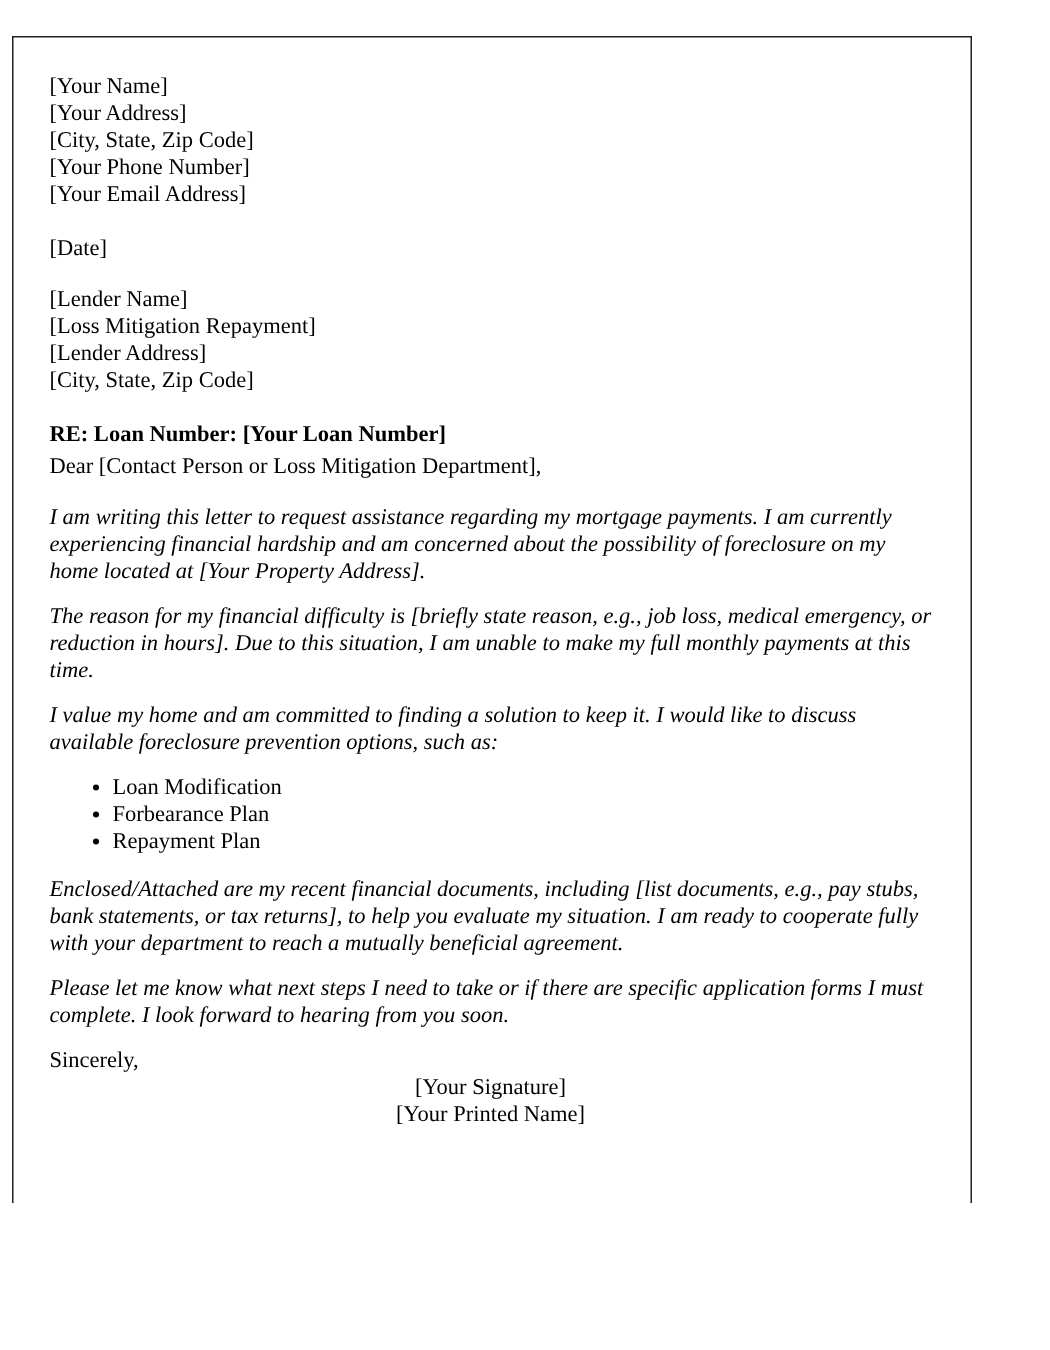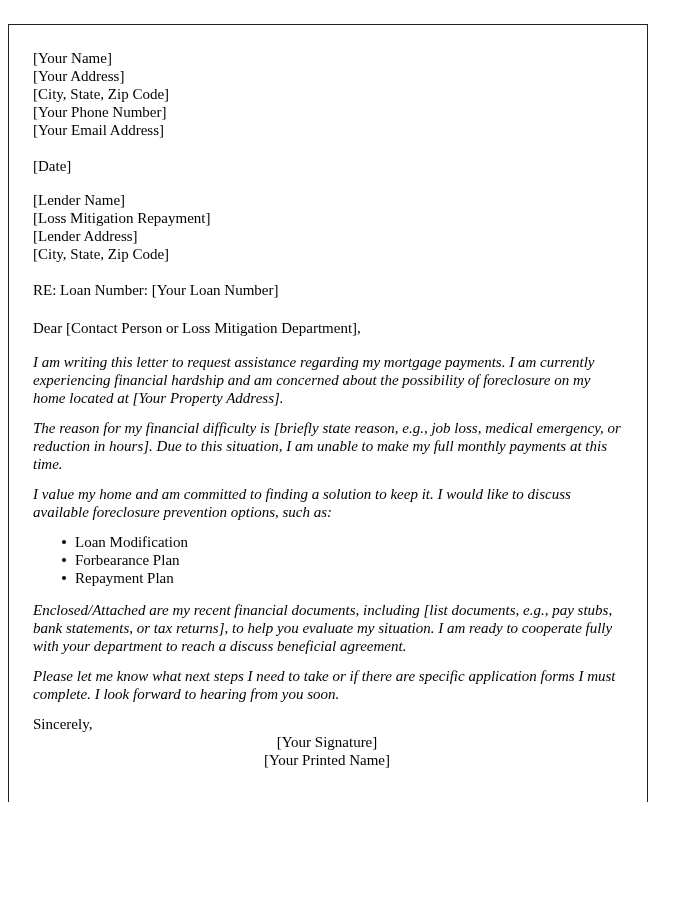--- a/index.html
+++ b/index.html
@@ -53,22 +53,22 @@
   }
 
   .para {
     margin: 0 0 12px 0;
     text-align: left;
     white-space: normal;
     font-style: italic;
   }
 
   .re-line {
-    font-weight: normal;
-    margin: 0 0 20px 0;
+    font-weight: bold;
+    margin: 0 0 3px 0;
   }
 
   .salutation {
     margin: 0 0 16px 0;
   }
 
   .date-block { margin: 0 0 16px 0; }
 
   .options-list {
     list-style: none;
@@ -136,21 +136,21 @@
       <li>
         <span class="bullet-dot"></span>
         <span>Forbearance Plan</span>
       </li>
       <li>
         <span class="bullet-dot"></span>
         <span>Repayment Plan</span>
       </li>
     </ul>
 
-    <p class="para">Enclosed/Attached are my recent financial documents, including [list documents, e.g., pay stubs, bank statements, or tax returns], to help you evaluate my situation. I am ready to cooperate fully with your department to reach a discuss beneficial agreement.</p>
+    <p class="para">Enclosed/Attached are my recent financial documents, including [list documents, e.g., pay stubs, bank statements, or tax returns], to help you evaluate my situation. I am ready to cooperate fully with your department to reach a mutually beneficial agreement.</p>
 
     <p class="para">Please let me know what next steps I need to take or if there are specific application forms I must complete. I look forward to hearing from you soon.</p>
 
     <p class="closing">Sincerely,</p>
 
     <div class="signature-block">
       <span class="line">[Your Signature]</span>
       <span class="line">[Your Printed Name]</span>
     </div>
 

